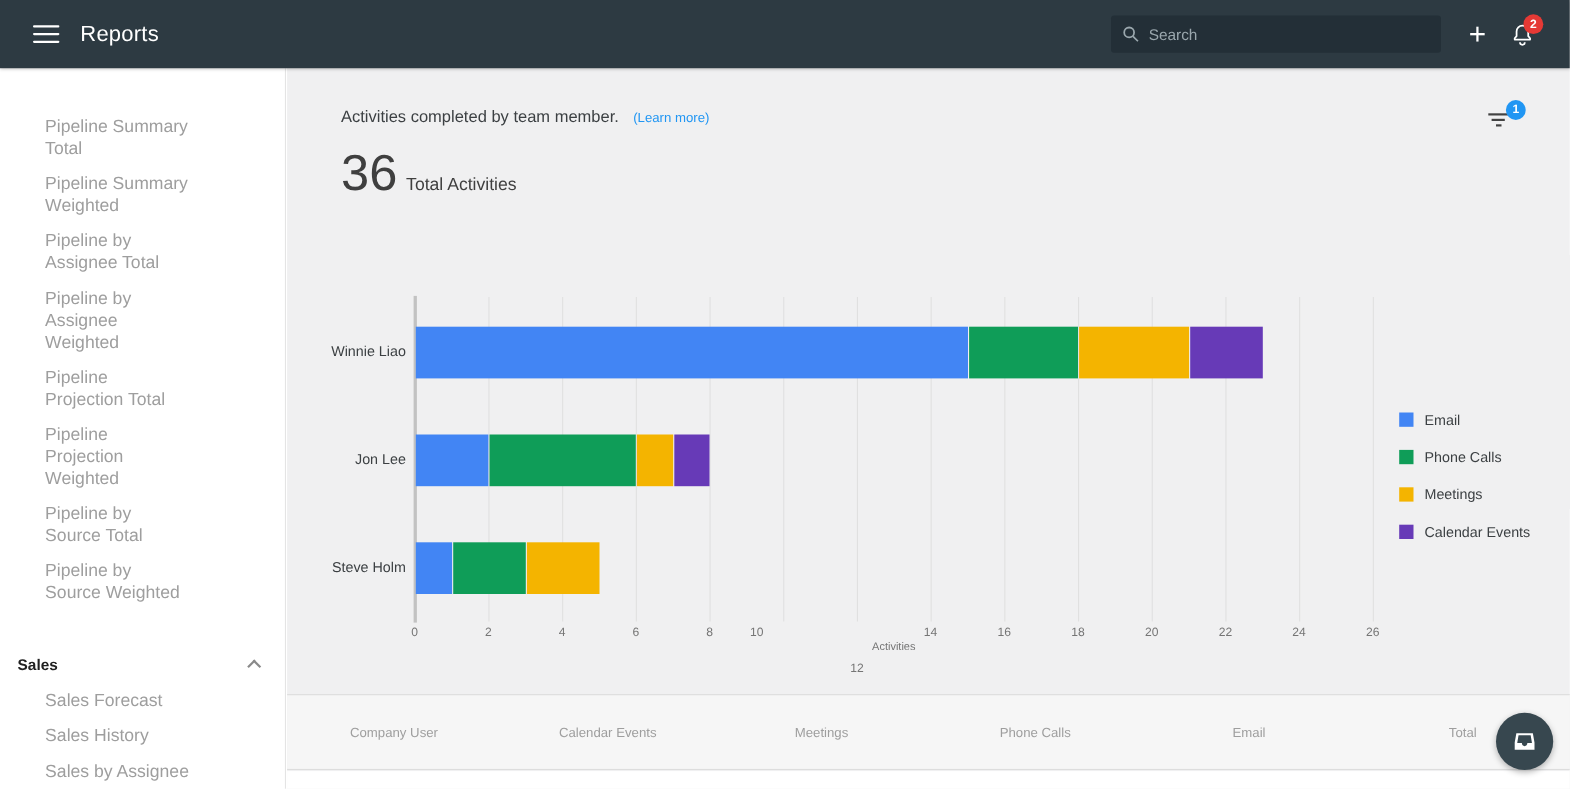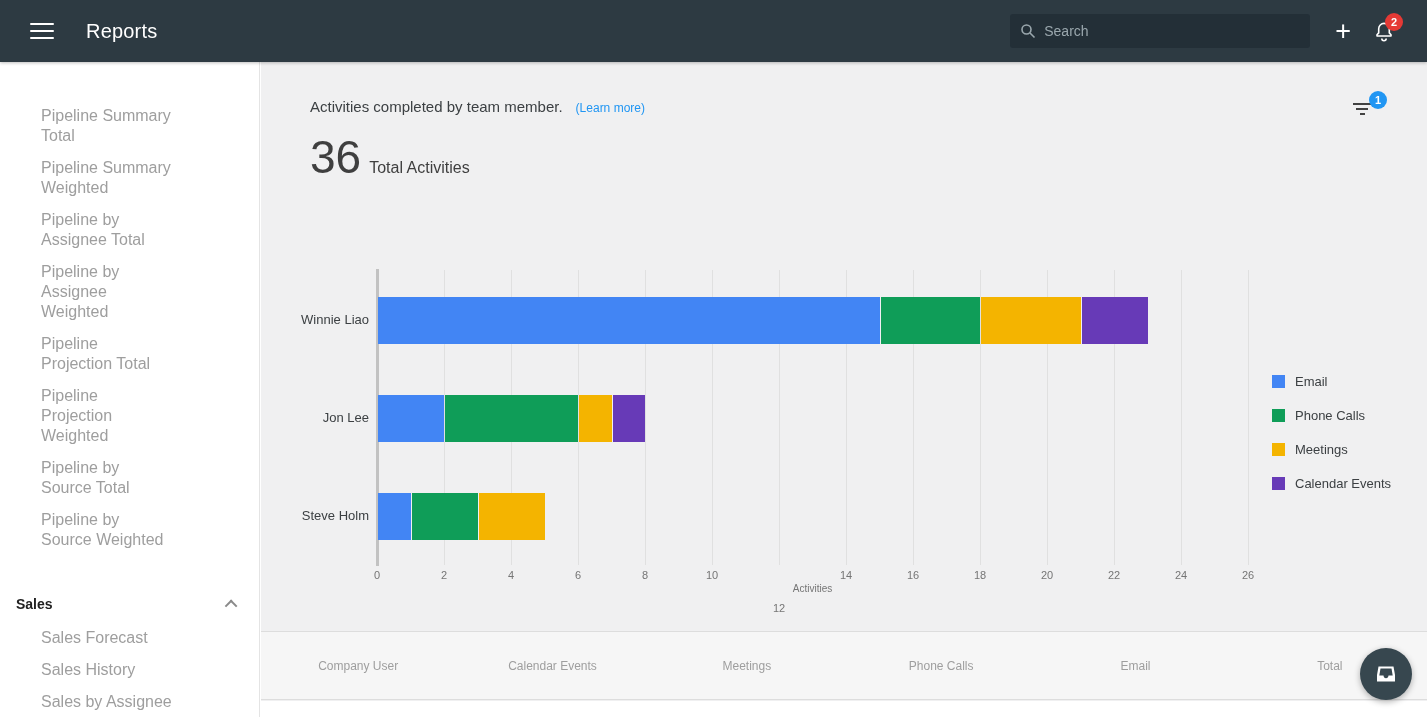--- a/index.html
+++ b/index.html
@@ -6,21 +6,21 @@
   html,body { width:1427px; height:717px; overflow:hidden; background:#fff;
     font-family:"Liberation Sans", sans-serif; }
 
   
   .appbar { position:absolute; left:0; top:0; width:1427px; height:62px;
     background:#2d3a42; display:flex; align-items:center; z-index:20;
     box-shadow:0 1px 3px rgba(0,0,0,.25); }
   .hamburger { width:24px; height:16px; margin-left:30px; cursor:pointer;
     display:flex; flex-direction:column; justify-content:space-between; }
   .hamburger span { display:block; height:2px; background:#fff; border-radius:1px; }
-  .appbar-title { color:#fff; font-size:20px; margin-left:32px; letter-spacing:.2px; }
+  .appbar-title { color:#fff; font-size:20px; margin-left:19px; letter-spacing:.2px; }
   .appbar-spacer { flex:1; }
   .searchbox { position:relative; width:300px; height:34px; background:#232f37;
     border-radius:3px; margin-right:25px; display:flex; align-items:center; }
   .searchbox svg { margin-left:10px; }
   .searchbox input { flex:1; background:transparent; border:none; outline:none;
     color:#3b82f6; font-size:14px; padding:0 10px 0 8px;
     font-family:"Liberation Sans", sans-serif; }
   .searchbox input::placeholder { color:#9aa7ad; }
   .plus-btn { color:#fff; font-size:27px; font-weight:300; line-height:27px;
     margin-right:22px; cursor:pointer; }
@@ -166,21 +166,21 @@
       <div class="tick-label" style="left: 99px;">0</div>
       <div class="gridline" style="left: 183px;"></div>
       <div class="tick-label" style="left: 166px;">2</div>
       <div class="gridline" style="left: 250px;"></div>
       <div class="tick-label" style="left: 233px;">4</div>
       <div class="gridline" style="left: 317px;"></div>
       <div class="tick-label" style="left: 300px;">6</div>
       <div class="gridline" style="left: 384px;"></div>
       <div class="tick-label" style="left: 367px;">8</div>
       <div class="gridline" style="left: 451px;"></div>
-      <div class="tick-label" style="left: 434px;">10</div>
+      <div class="tick-label" style="left: 410px;">10</div>
       <div class="gridline" style="left: 518px;"></div>
       <div class="tick-label" style="left: 501px; margin-top: 33px;">12</div>
       <div class="gridline" style="left: 585px;"></div>
       <div class="tick-label" style="left: 568px;">14</div>
       <div class="gridline" style="left: 652px;"></div>
       <div class="tick-label" style="left: 635px;">16</div>
       <div class="gridline" style="left: 719px;"></div>
       <div class="tick-label" style="left: 702px;">18</div>
       <div class="gridline" style="left: 786px;"></div>
       <div class="tick-label" style="left: 769px;">20</div>

